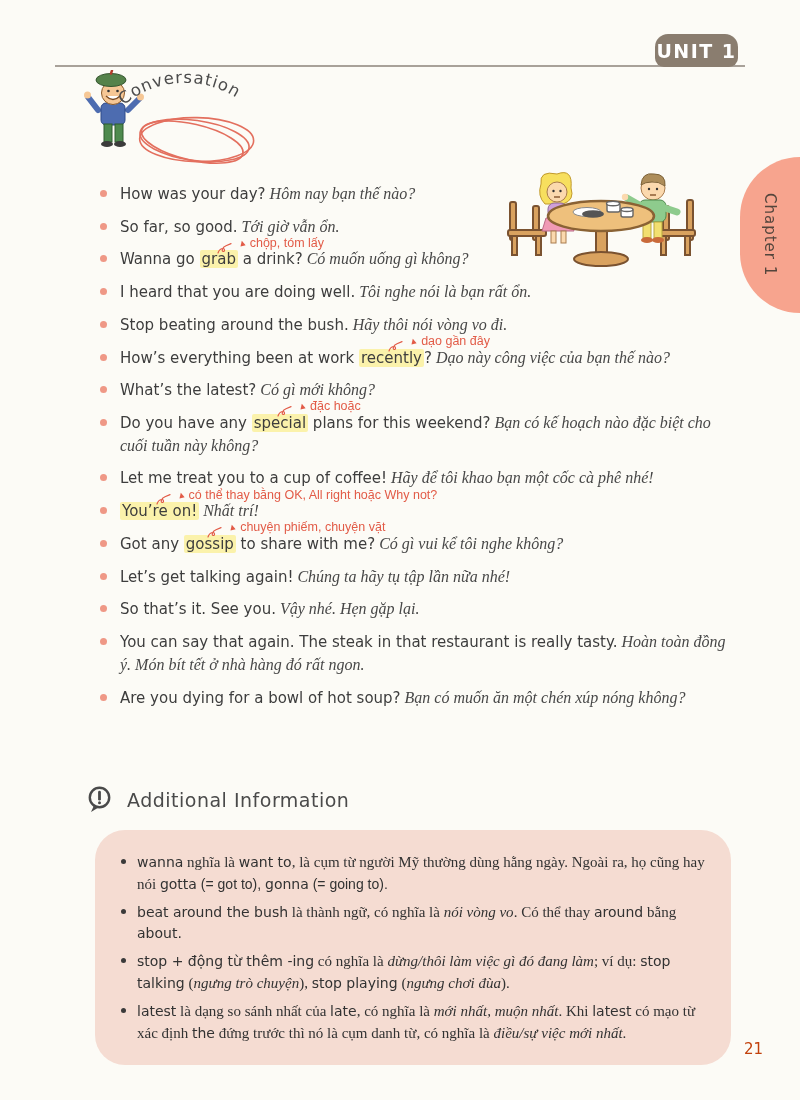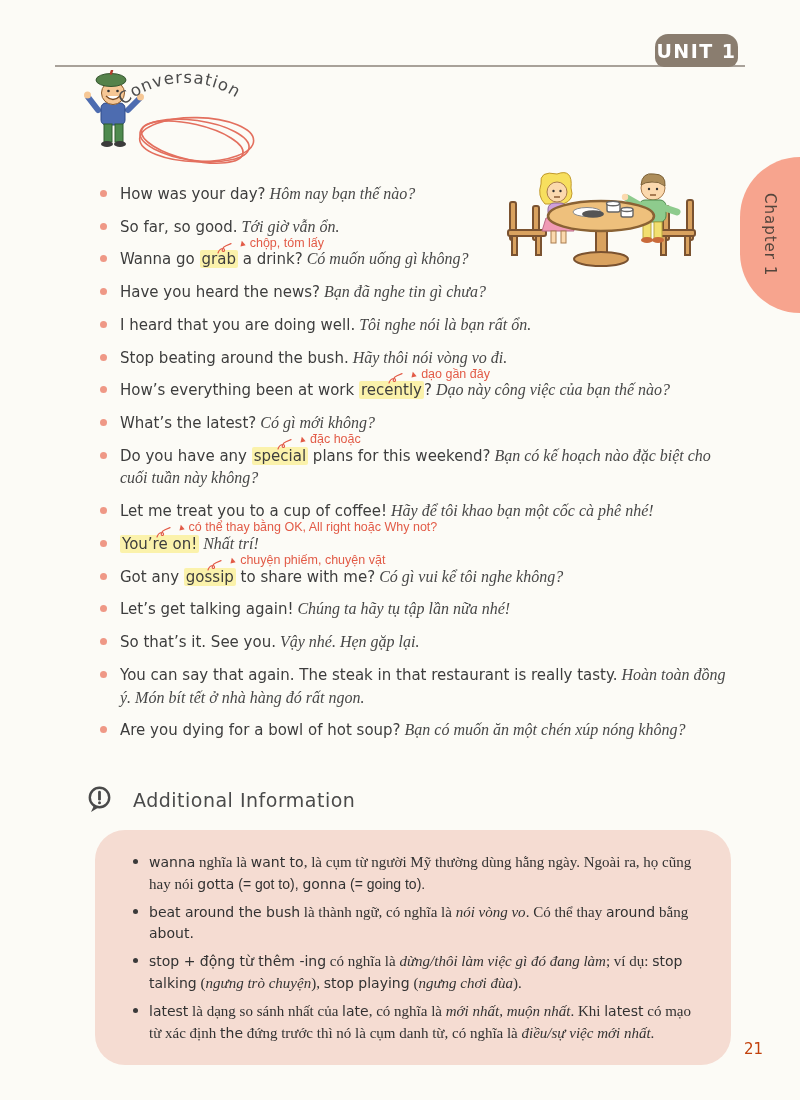--- a/index.html
+++ b/index.html
@@ -30,25 +30,25 @@
   .bullet{position:absolute;left:2px;top:7px;width:7px;height:7px;border-radius:50%;background:#ef9886;}
   .conv-item .en{font-family:"DejaVu Sans",sans-serif;font-size:15px;color:#3d3d3d;}
   .conv-item .vi{font-family:"Liberation Serif",serif;font-style:italic;font-size:16px;color:#474747;}
   .hl{background:#fbf2ab;padding:0 2px;border-radius:2px;position:relative;}
   .note{position:absolute;left:45%;bottom:88%;display:flex;align-items:flex-end;white-space:nowrap;
       color:#e25b47;font-family:"Liberation Sans",sans-serif;font-size:12.5px;z-index:3;pointer-events:none;}
   .note .tri{font-size:9px;transform:rotate(-14deg);margin:0 3px 3px 1px;}
   .note .curl{margin-bottom:-2px;}
 
   
-  .add-header{position:absolute;left:86px;top:786px;display:flex;align-items:center;gap:20px;}
+  .add-header{position:absolute;left:86px;top:786px;display:flex;align-items:center;gap:14px;}
   .add-title{font-family:"DejaVu Sans",sans-serif;font-size:19px;color:#4a4a4a;letter-spacing:.5px;}
   .info-box{position:absolute;left:95px;top:830px;width:636px;box-sizing:border-box;background:#f5dcd2;
       border-radius:30px;padding:15px 24px 15px 22px;}
-  .info-item{position:relative;padding-left:20px;margin:6px 12px;font-size:14px;line-height:1.47;color:#323232;}
+  .info-item{position:relative;padding-left:20px;margin:6px 0;font-size:14px;line-height:1.47;color:#323232;}
   .info-bullet{position:absolute;left:4px;top:8px;width:5px;height:5px;border-radius:50%;background:#3a3a3a;}
   .seg-b{font-family:"DejaVu Sans",sans-serif;}
   .seg-s{font-family:"Liberation Sans",sans-serif;}
   .seg-r{font-family:"Liberation Serif",serif;font-size:15px;}
   .seg-i{font-family:"Liberation Serif",serif;font-size:15px;font-style:italic;text-align:center;}
 
   .page-number{position:absolute;left:744px;top:1040px;font-family:"DejaVu Sans",sans-serif;
       font-size:15px;color:#c2410c;}
 </style>
 </head>
@@ -151,21 +151,20 @@
   <div class="conv-list">
       <div class="conv-item"><span class="bullet"></span><span class="en"><span>How was your day?</span></span><span class="vi"> Hôm nay bạn thế nào?</span></div>
       <div class="conv-item"><span class="bullet"></span><span class="en"><span>So far, so good.</span></span><span class="vi"> Tới giờ vẫn ổn.</span></div>
       <div class="conv-item has-note"><span class="bullet"></span><span class="en"><span>Wanna go </span><span class="hl">grab<span class="note">
               <svg class="curl" width="20" height="14" viewBox="0 0 20 14">
                 <path d="M1 12 C2 9 4 7.5 6 7.5 C8 7.5 8 10.5 6.2 10.5 C4.4 10.5 5 6.5 9 4.8 L14 2.6" stroke="#e25b47" fill="none" stroke-width="1.2" stroke-linecap="round"></path>
               </svg>
               <span class="tri">▲</span>
               <span>chộp, tóm lấy</span>
             </span></span><span> a drink?</span></span><span class="vi"> Có muốn uống gì không?</span></div>
-      <div class="conv-item"><span class="bullet"></span><span class="en"><span>Have you heard the news?</span></span><span class="vi"> Bạn đã nghe tin gì chưa?</span></div>
       <div class="conv-item"><span class="bullet"></span><span class="en"><span>I heard that you are doing well.</span></span><span class="vi"> Tôi nghe nói là bạn rất ổn.</span></div>
       <div class="conv-item"><span class="bullet"></span><span class="en"><span>Stop beating around the bush.</span></span><span class="vi"> Hãy thôi nói vòng vo đi.</span></div>
       <div class="conv-item has-note"><span class="bullet"></span><span class="en"><span>How’s everything been at work </span><span class="hl">recently<span class="note">
               <svg class="curl" width="20" height="14" viewBox="0 0 20 14">
                 <path d="M1 12 C2 9 4 7.5 6 7.5 C8 7.5 8 10.5 6.2 10.5 C4.4 10.5 5 6.5 9 4.8 L14 2.6" stroke="#e25b47" fill="none" stroke-width="1.2" stroke-linecap="round"></path>
               </svg>
               <span class="tri">▲</span>
               <span>dạo gần đây</span>
             </span></span><span>?</span></span><span class="vi"> Dạo này công việc của bạn thế nào?</span></div>
       <div class="conv-item"><span class="bullet"></span><span class="en"><span>What’s the latest?</span></span><span class="vi"> Có gì mới không?</span></div>

